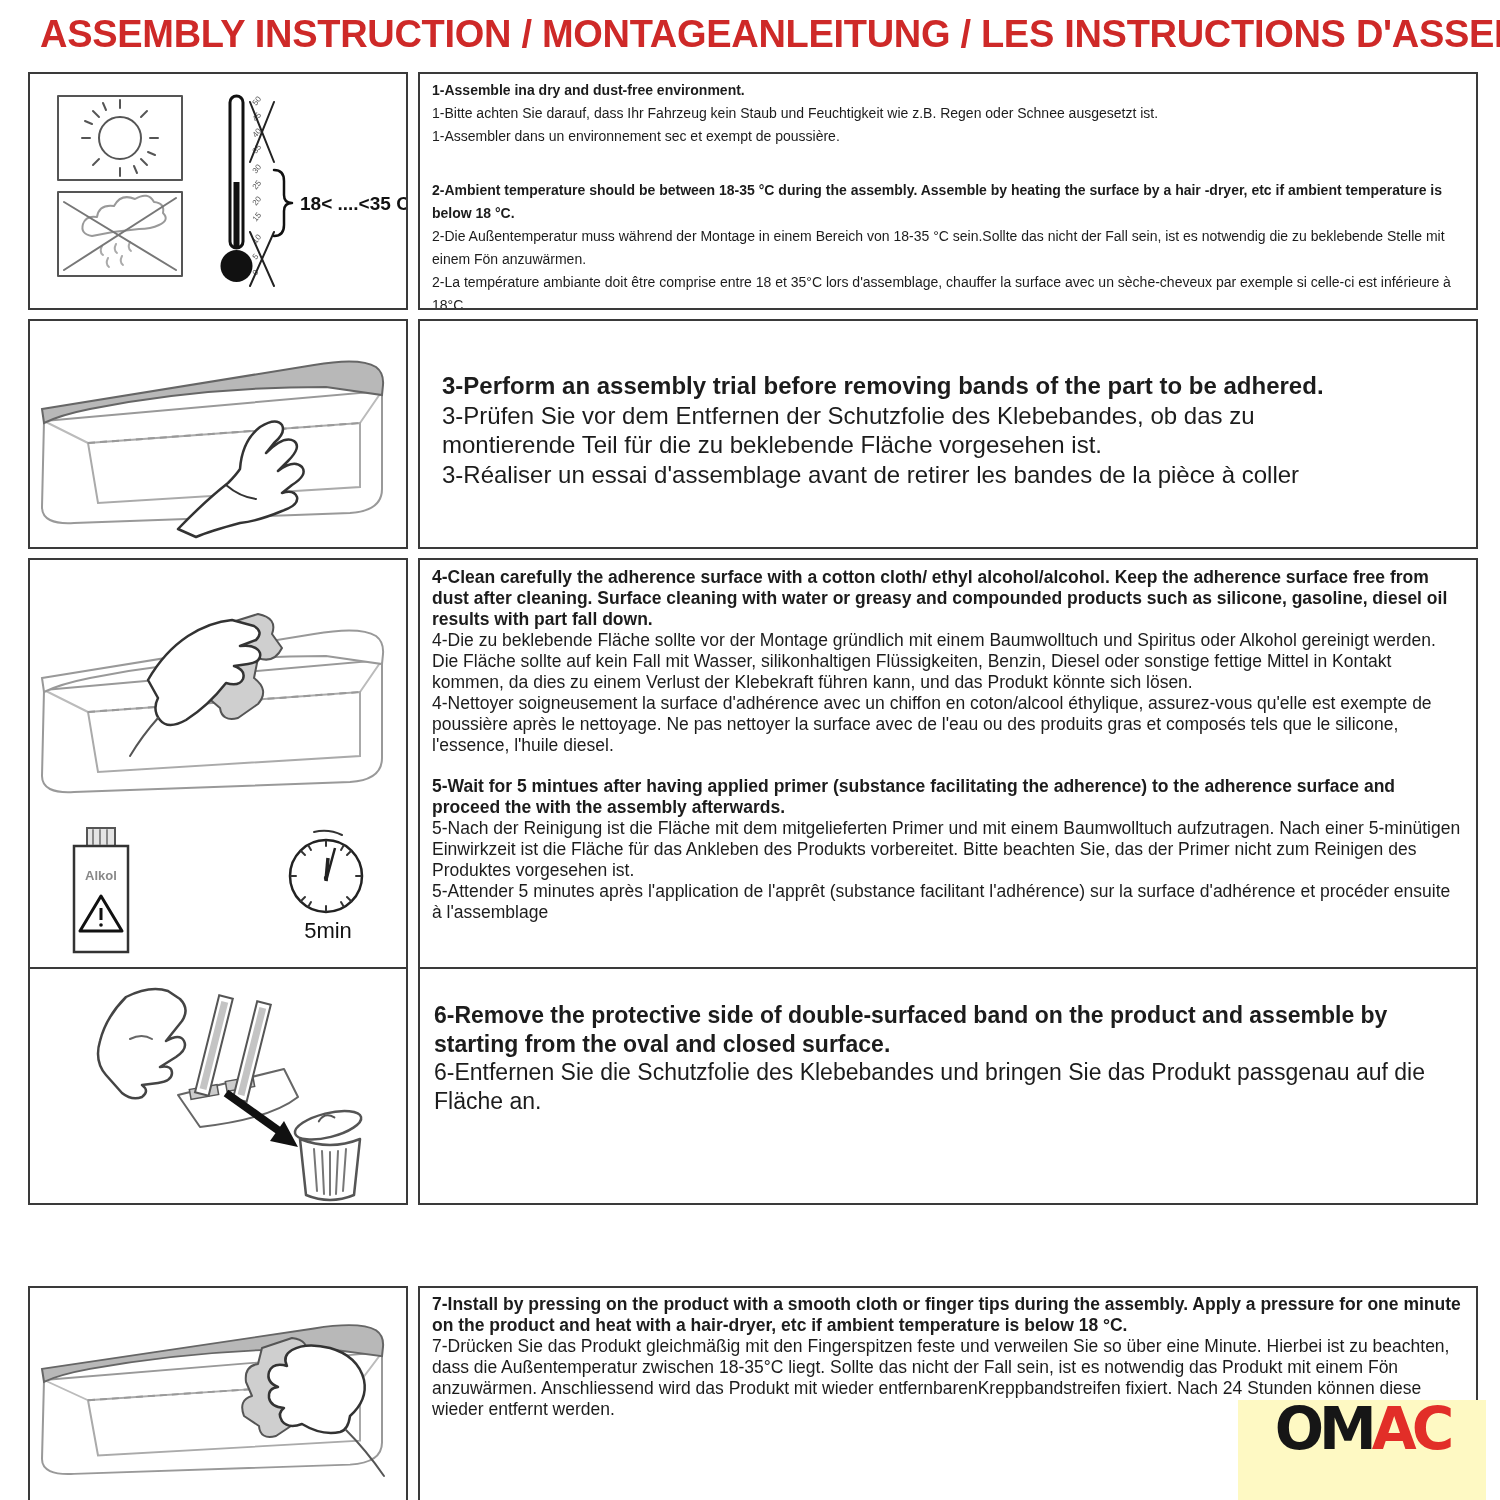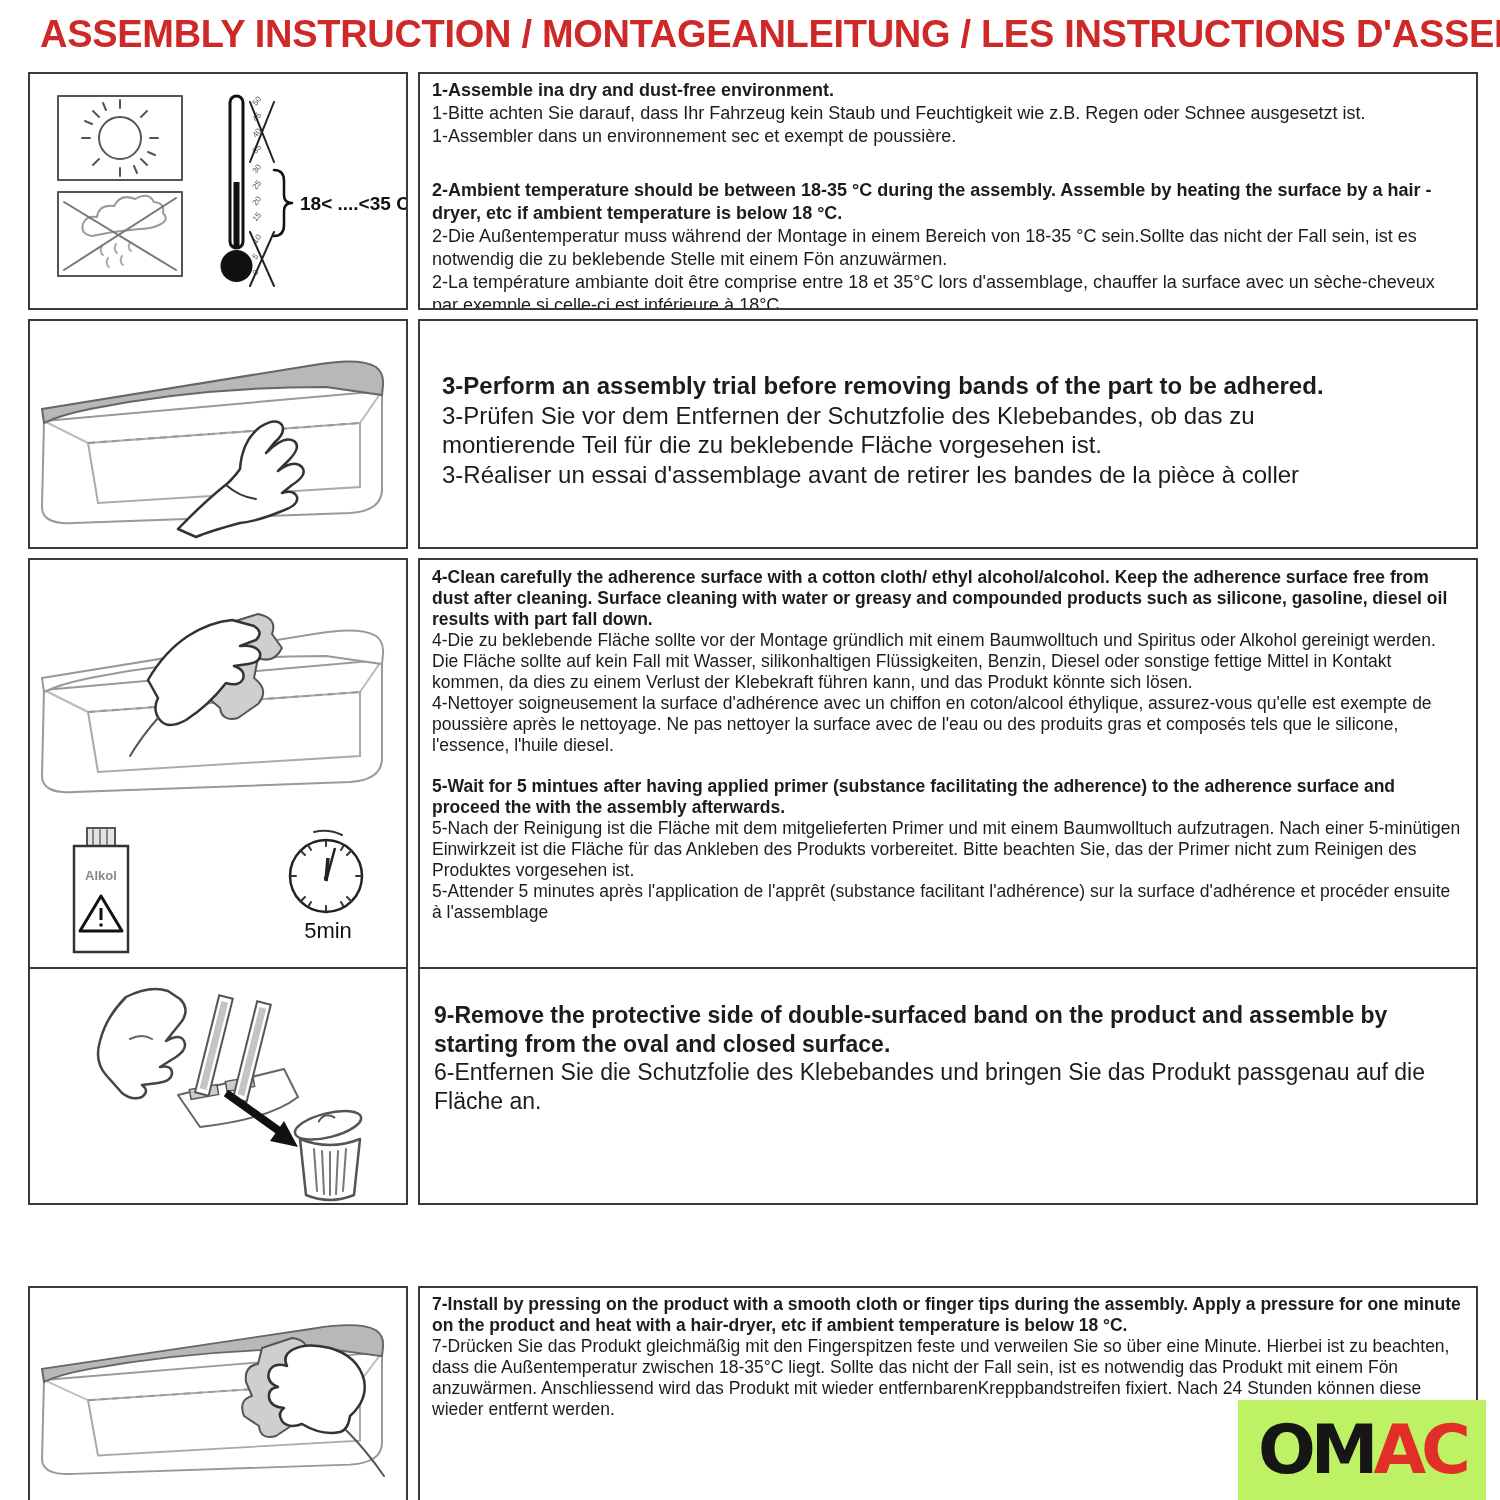--- a/index.html
+++ b/index.html
@@ -10,33 +10,33 @@
   .box{position:absolute;background:#fff;border:2px solid #3a3a3a;box-sizing:border-box}
   .ill{left:28px;width:380px;overflow:hidden}
   .txt{left:418px;width:1060px;overflow:hidden}
   #r1i,#r1t{top:72px;height:238px}
   #r2i,#r2t{top:319px;height:230px}
   #r3i,#r3t{top:558px;height:504px}
   #r4i,#r4t{top:967px;height:238px}
   #r5i,#r5t{top:1286px;height:236px}
   .txt p{margin:0}
   .b{font-weight:bold}
-  #r1t{padding:5px 12px;font-size:18px;line-height:23px}
+  #r1t{padding:5px 12px;font-size:14px;line-height:23px}
   #r1t .gap{margin-top:31px}
   #r2t{padding:50px 84px 0 22px;font-size:24px;line-height:29.5px}
   #r3t{padding:7px 12px;font-size:17.5px;line-height:21px}
   #r3t .gap{margin-top:20px}
   #r4t{padding:32px 44px 0 14px;font-size:23px;line-height:28.5px}
   #r5t{padding:6px 12px;font-size:17.5px;line-height:21px}
   svg{display:block}
   .s{stroke:#555;fill:none;stroke-width:2;stroke-linecap:round;stroke-linejoin:round}
   .tick{font-size:8px;fill:#555}
-  .logo{position:absolute;left:1238px;top:1400px;width:248px;height:100px;background:#bef264;
-        display:flex;align-items:center;justify-content:center;z-index:5;
-        font-family:"DejaVu Sans",sans-serif;font-weight:bold;font-size:68px;letter-spacing:-5px;line-height:1}
+  .logo{position:absolute;left:1238px;top:1400px;width:248px;height:100px;background:#fef9c3;
+        display:flex;align-items:flex-start;justify-content:center;z-index:5;
+        font-family:"DejaVu Sans",sans-serif;font-weight:bold;font-size:58px;letter-spacing:-5px;line-height:1}
 </style>
 </head>
 <body>
 
 <div class="page">
 
   <div class="title">ASSEMBLY INSTRUCTION / MONTAGEANLEITUNG / LES INSTRUCTIONS D'ASSEMBLAGE</div>
 
   <div class="box ill" id="r1i">
     <svg viewBox="0 0 376 234" width="376" height="234">
@@ -232,21 +232,21 @@
           <line x1="16" y1="16" x2="13" y2="58"></line>
         </g>
         <g transform="rotate(-14)">
           <ellipse cx="0" cy="-8" rx="34" ry="12" fill="#fff" stroke="#555" stroke-width="2.5"></ellipse>
           <path d="M-8 -14 Q0 -22 8 -14" class="s" style="stroke:#555"></path>
         </g>
       </g>
     </svg>
   </div>
   <div class="box txt" id="r4t">
-    <p class="b">9-Remove the protective side of double-surfaced band on the product and assemble by starting from the oval and closed surface.</p>
+    <p class="b">6-Remove the protective side of double-surfaced band on the product and assemble by starting from the oval and closed surface.</p>
     <p>6-Entfernen Sie die Schutzfolie des Klebebandes und bringen Sie das Produkt passgenau auf die Fläche an.</p>
   </div>
 
   <div class="box ill" id="r5i">
     <svg viewBox="0 0 376 210" width="376" height="210">
       <g transform="scale(1,0.92)">
         <path d="M14 100 L352 70 L352 168 Q352 190 320 192 L44 202 Q12 204 12 186 Z" fill="#fff" stroke="#999" stroke-width="2"></path>
         <line x1="14" y1="100" x2="58" y2="122" class="s" style="stroke:#bbb"></line>
         <line x1="352" y1="70" x2="330" y2="102" class="s" style="stroke:#bbb"></line>
         <path d="M58 122 L330 102 L330 166 L68 182 Z" fill="#fff" stroke="#aaa" stroke-width="2"></path>

